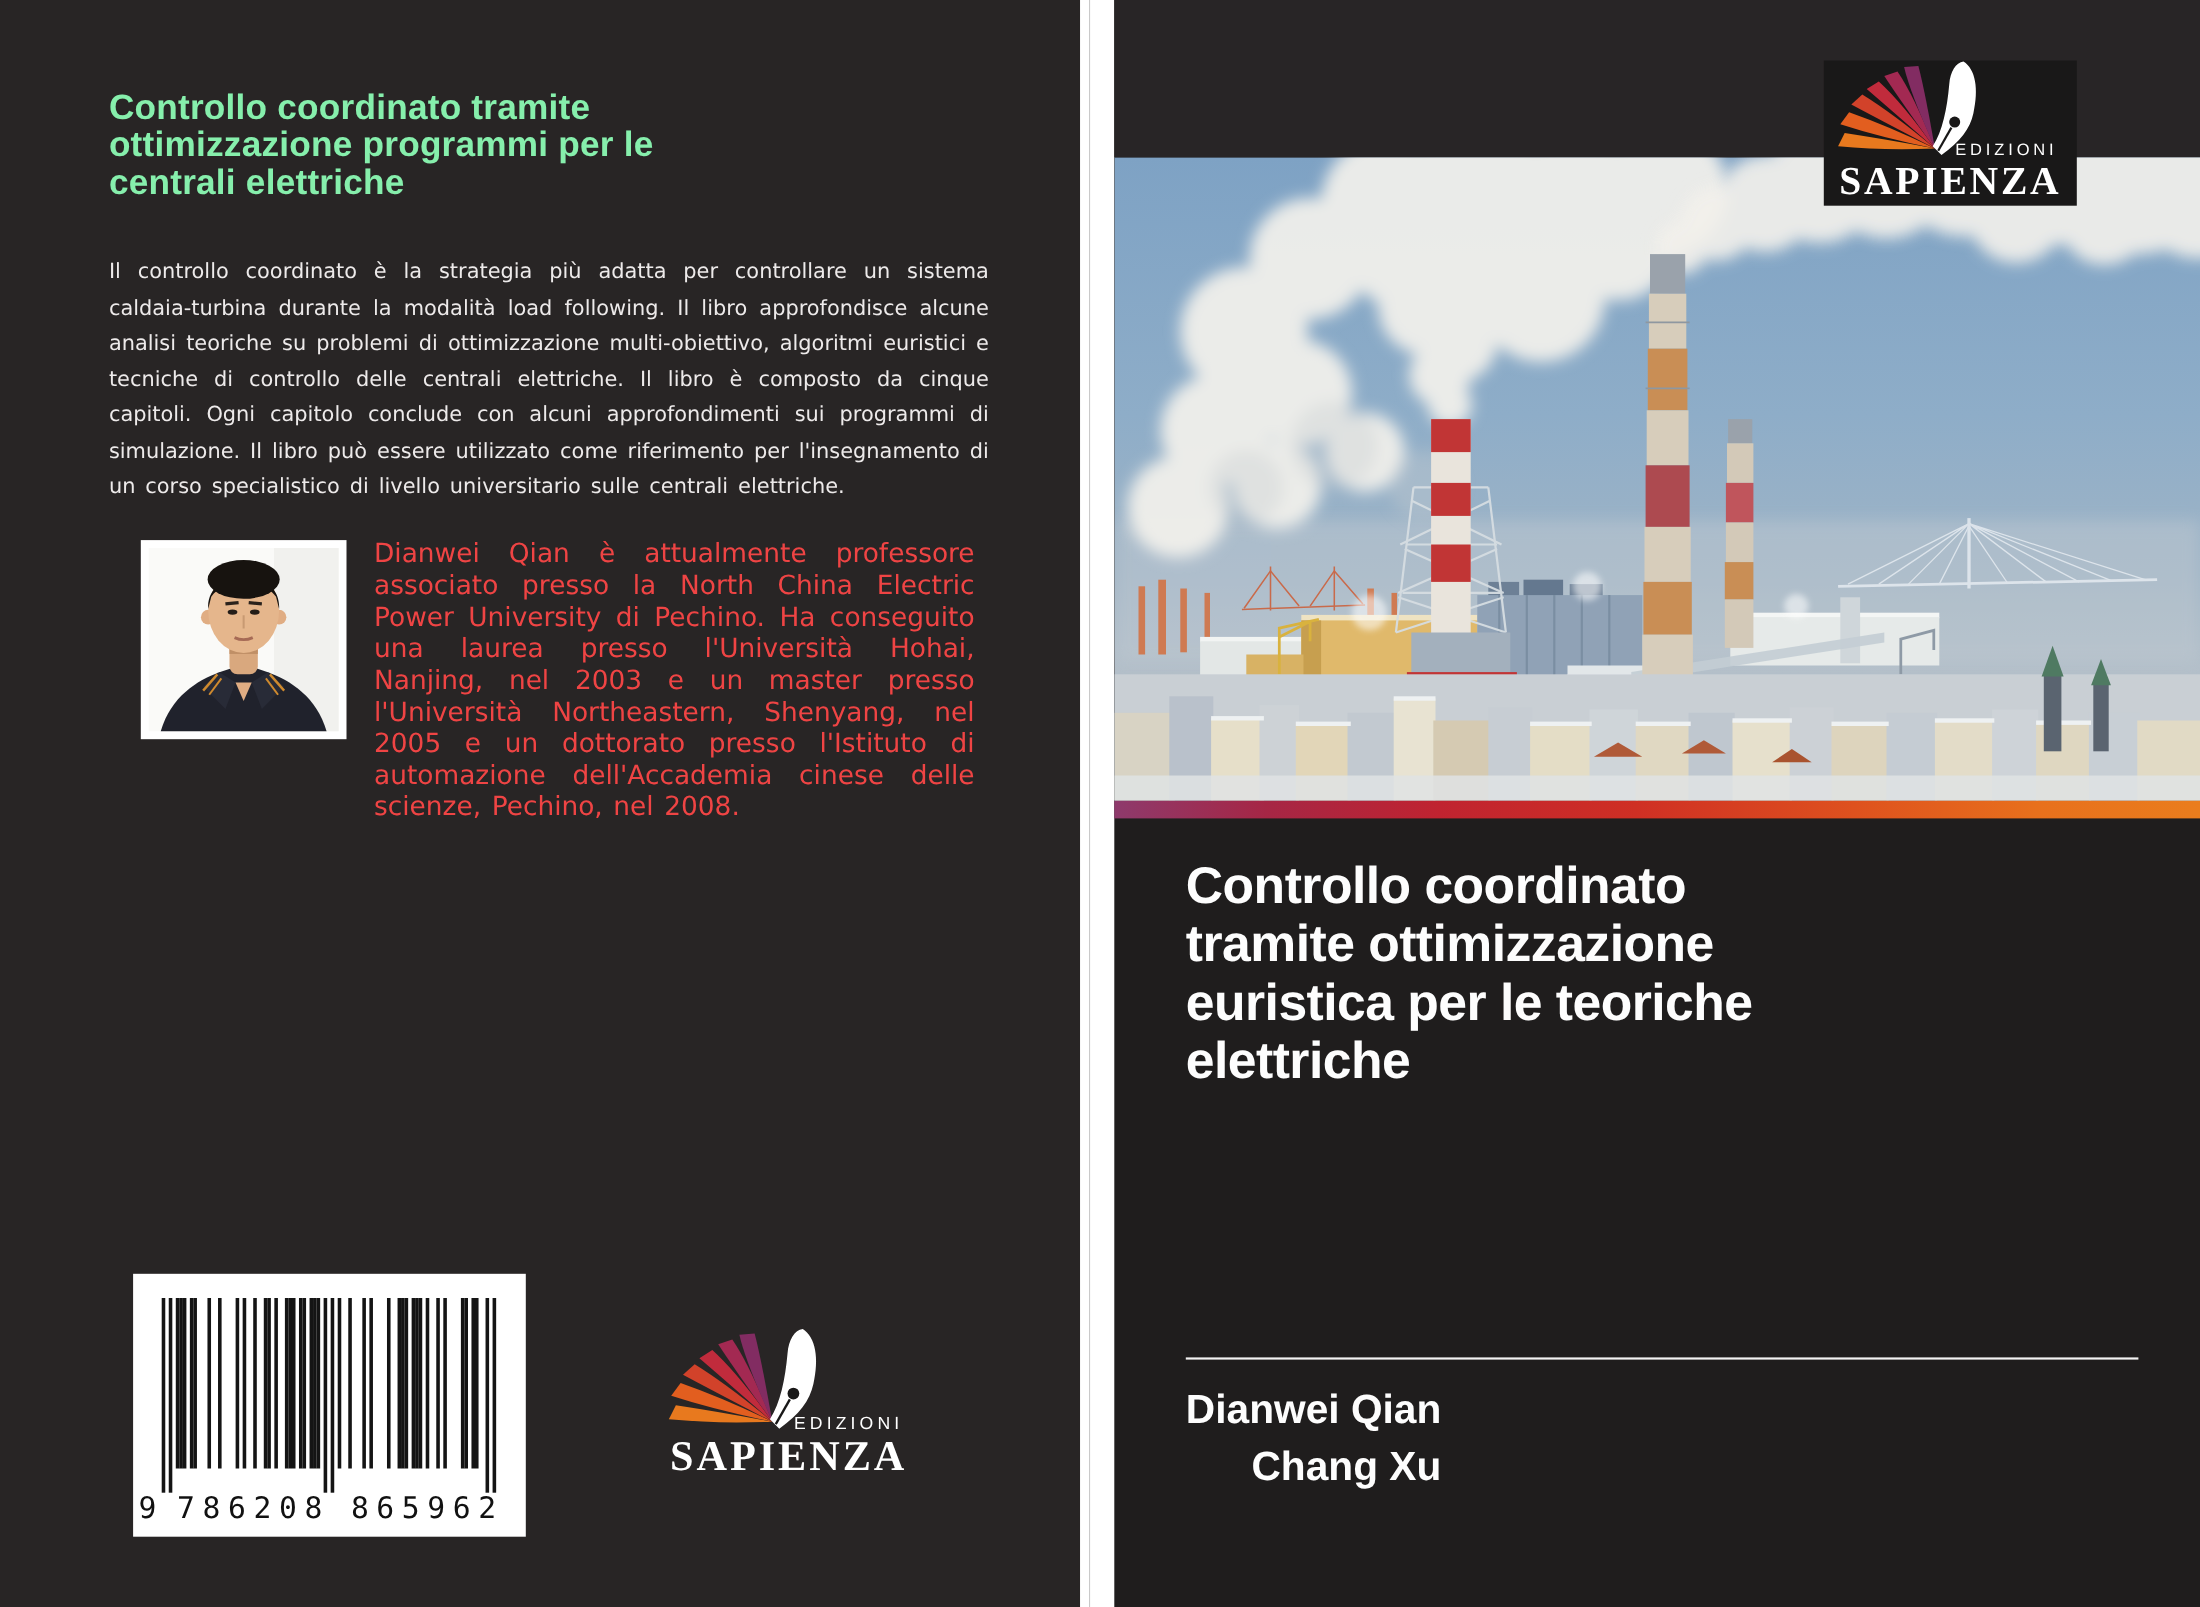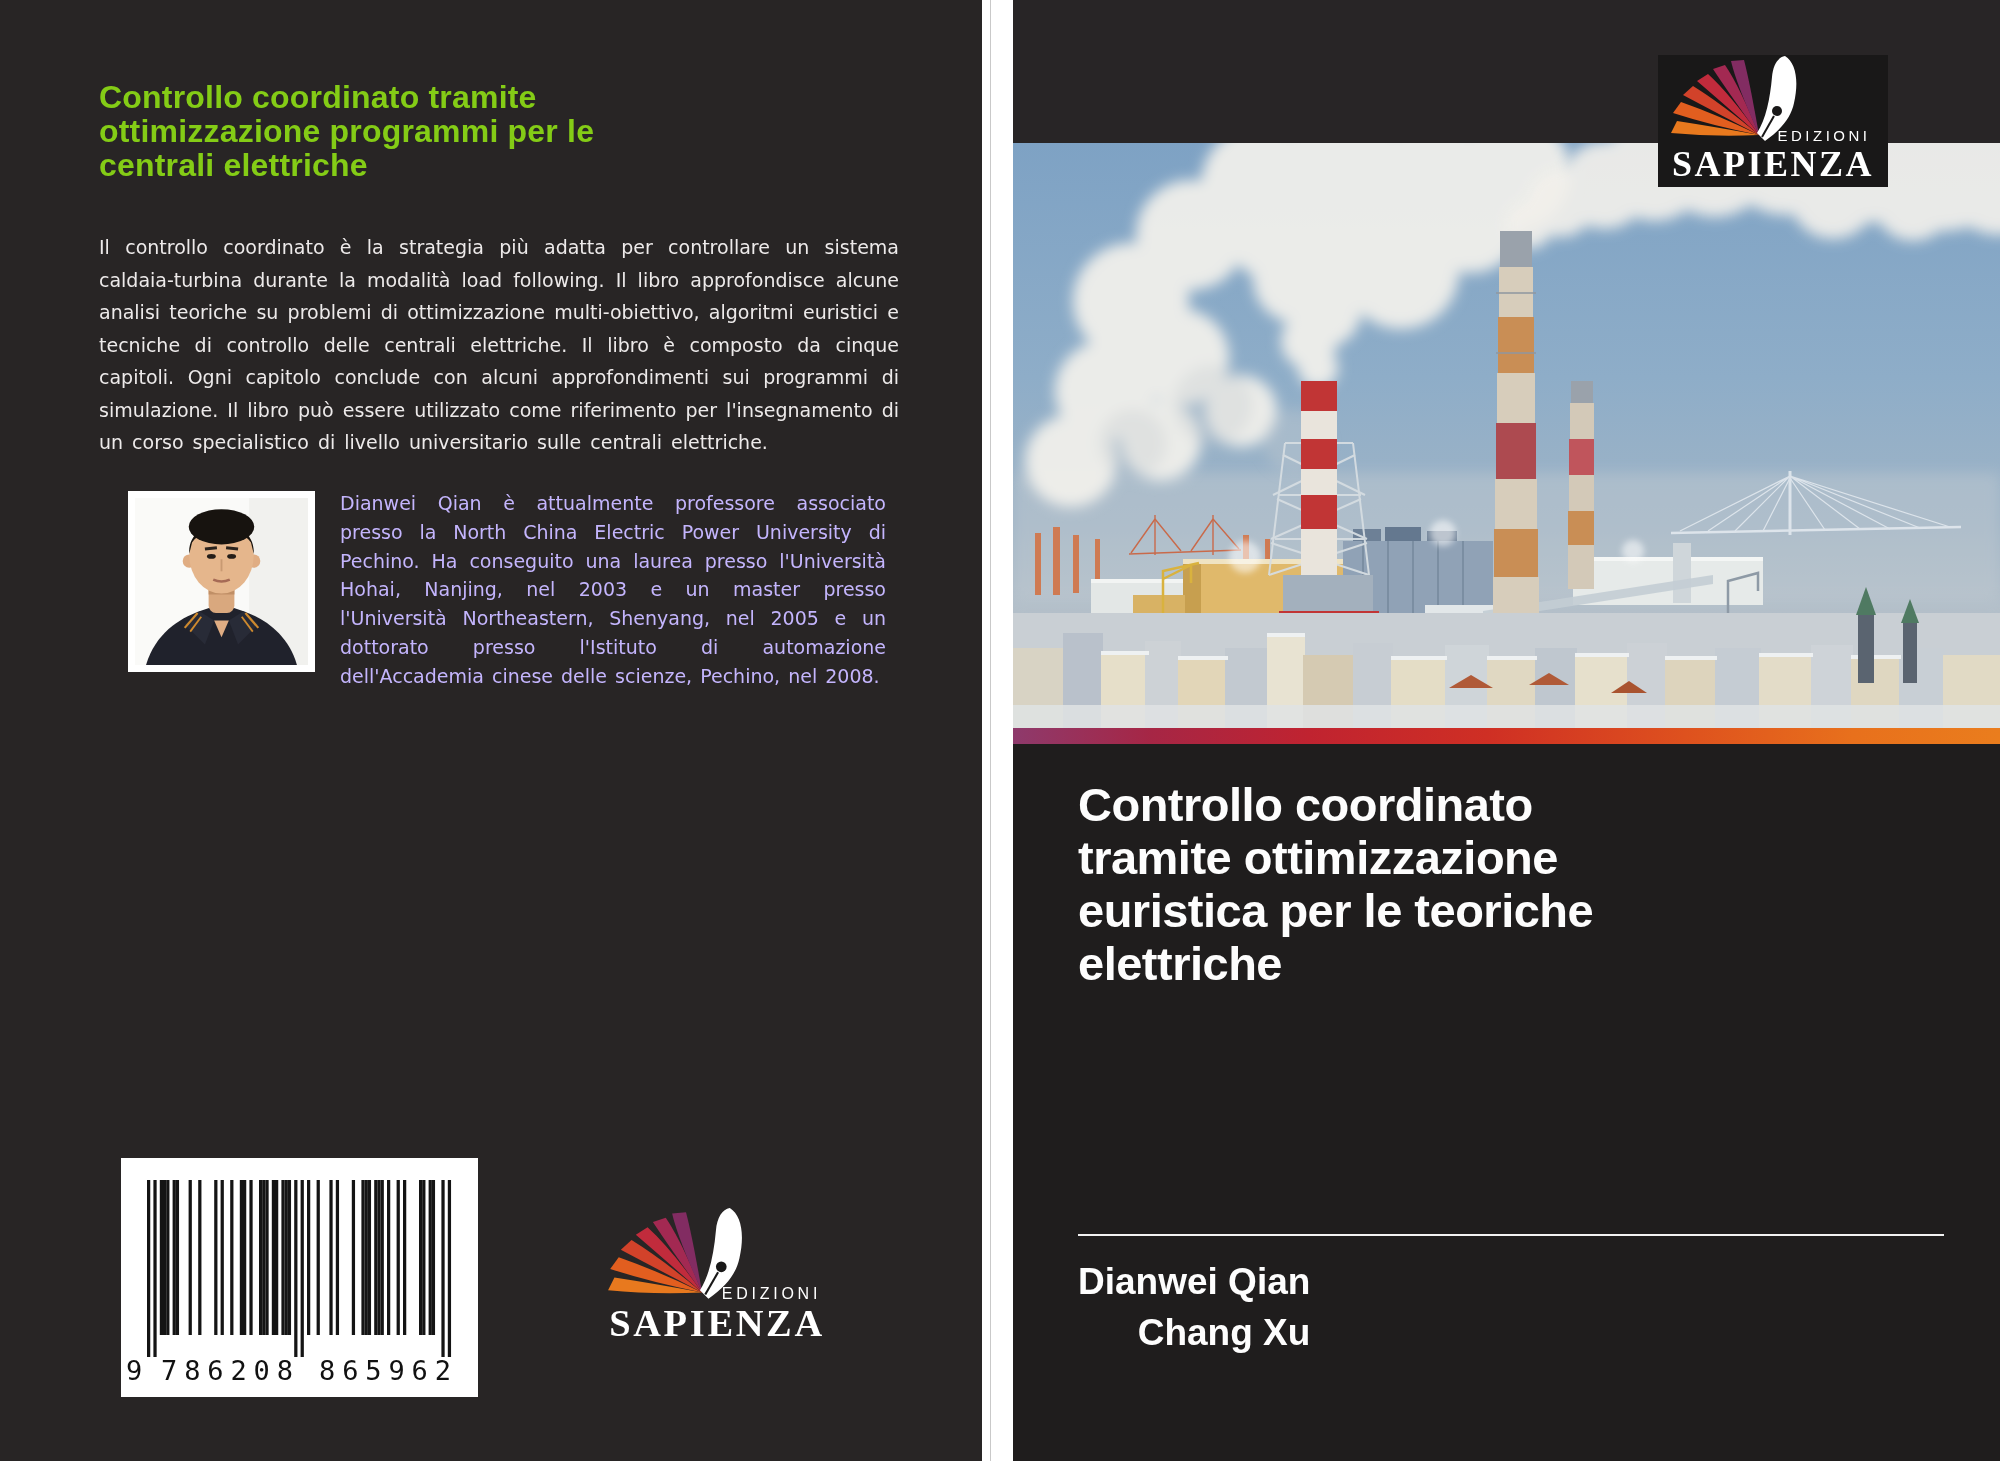--- a/index.html
+++ b/index.html
@@ -2,29 +2,29 @@
 <html><head>
 <meta charset="utf-8">
 <style>
   html,body{margin:0;padding:0;background:#ffffff;}
   .book{position:relative;width:2000px;height:1461px;overflow:hidden;background:#ffffff;
         font-family:"Liberation Sans",sans-serif;}
 
   
   .back-cover{position:absolute;left:0;top:0;width:982px;height:1461px;background:#282525;}
   .back-title{position:absolute;left:99px;top:80px;width:840px;margin:0;
-        color:#84cc16;font-size:32px;font-weight:bold;line-height:34px;letter-spacing:.2px;}
+        color:#86efac;font-size:32px;font-weight:bold;line-height:34px;letter-spacing:.2px;}
   .back-desc{position:absolute;left:99px;top:231px;width:800px;margin:0;
         color:#edeaea;font-family:"DejaVu Sans",sans-serif;font-size:19px;line-height:32.5px;
         text-align:justify;word-spacing:3px;}
   .author-photo{position:absolute;left:128px;top:491px;width:187px;height:181px;background:#ffffff;
         box-sizing:border-box;padding:7px;}
   .author-photo svg{width:100%;height:100%;display:block;}
   .author-bio{position:absolute;left:340px;top:489px;width:546px;margin:0;
-        color:#c4b5fd;font-family:"DejaVu Sans",sans-serif;font-size:19px;line-height:28.8px;
+        color:#ef4444;font-family:"DejaVu Sans",sans-serif;font-size:24px;line-height:28.8px;
         text-align:justify;word-spacing:2px;}
 
   .barcode-box{position:absolute;left:121px;top:1158px;width:357px;height:239px;background:#ffffff;}
   .barcode-box svg{position:absolute;left:0;top:0;width:357px;height:239px;}
 
   .back-logo{position:absolute;left:594px;top:1207px;width:246px;height:141px;}
   .back-logo svg{width:100%;height:100%;display:block;}
 
   
   .spine{position:absolute;left:982px;top:0;width:31px;height:1461px;background:#ffffff;}

